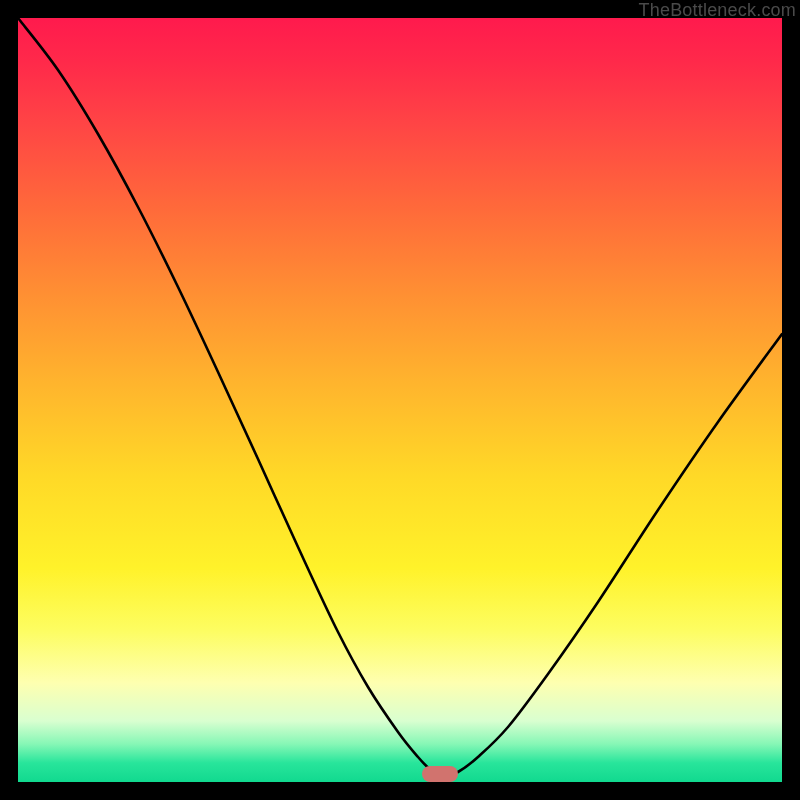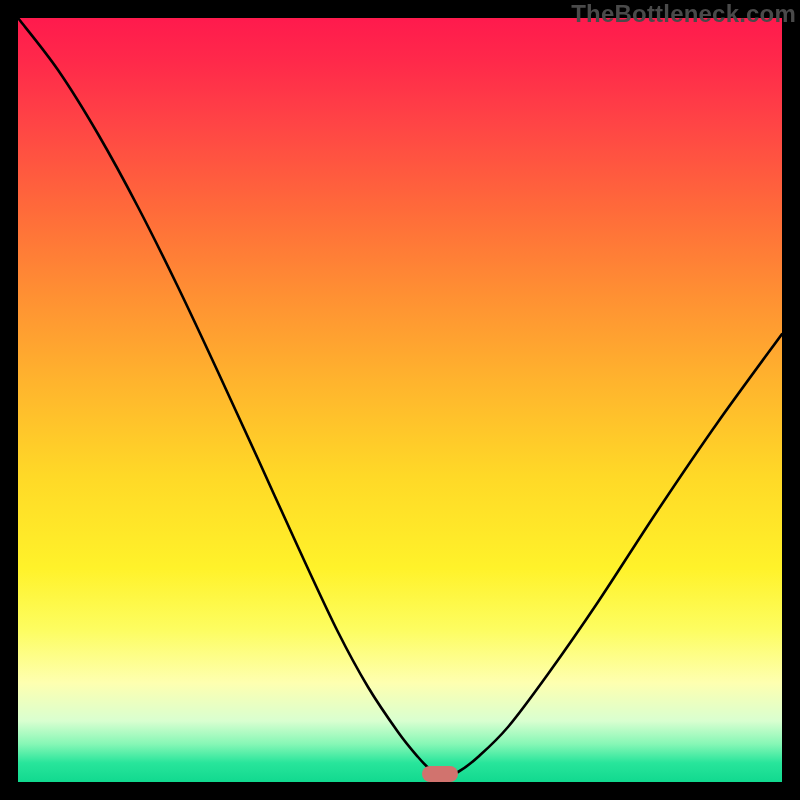--- a/index.html
+++ b/index.html
@@ -41,22 +41,22 @@
       #87f7b6 95%,
       #28e59b 97.5%,
       #11d98f 100%
     );
   }
   .watermark {
     position: absolute;
     top: 0px;
     right: 4px;
     color: #4a4a4a;
-    font-size: 24px;
-    font-weight: 700;
+    font-size: 18px;
+    font-weight: 400;
     letter-spacing: 0.2px;
   }
   .marker {
     position: absolute;
     width: 36px;
     height: 16px;
     border-radius: 8px;
     background: #d1736e;
   }
   svg.curve {

